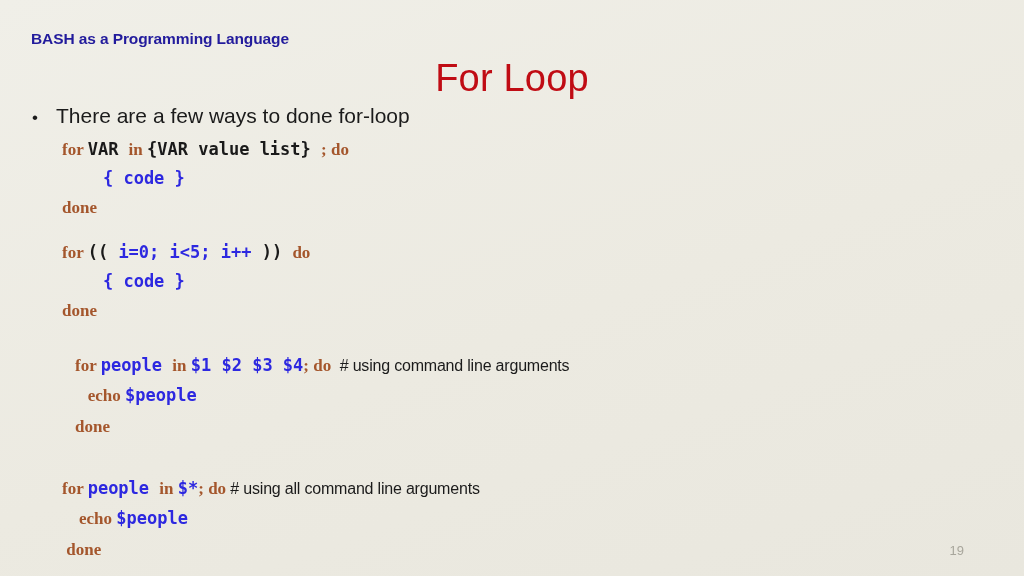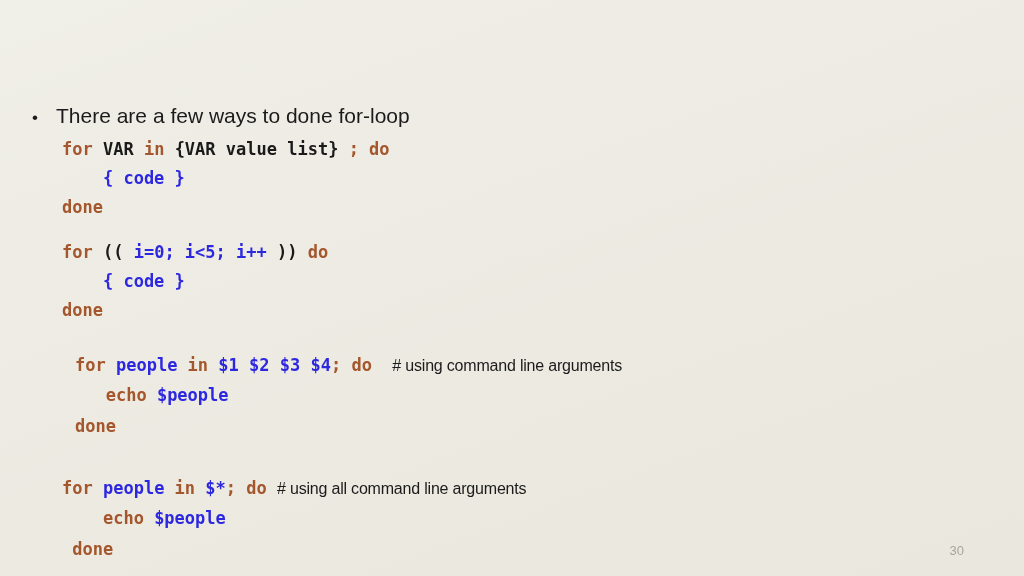--- a/index.html
+++ b/index.html
@@ -62,21 +62,21 @@
   }
   .code {
     position: absolute;
     font-family: "DejaVu Sans Mono", "Liberation Mono", monospace;
     font-size: 17px;
     font-weight: bold;
     white-space: pre;
     line-height: 1;
     letter-spacing: 0px;
   }
-  .kw   { color: #a4562c; }
+  .kw   { color: #a4562c; font-family: Liberation Serif, serif; }
   .lit  { color: #1a1a1a; text-align: right; }
   .var  { color: #2d28e0; }
   .comment {
     font-family: "Liberation Sans", sans-serif;
     font-weight: normal;
     font-size: 16px;
     color: #1b1b1b;
     letter-spacing: -0.2px;
   }
   .slide-number {
@@ -85,30 +85,32 @@
     bottom: 18px;
     font-size: 13px;
     color: #a8a69c;
   }
 </style>
 </head>
 <body>
 
 <div class="slide">
 
+  <div class="header-title">BASH as a Programming Language</div>
 
+  <div class="slide-title">For Loop</div>
 
   <div class="bullet-row">
     <span class="bullet-dot">•</span>
     <span class="bullet-text">There are a few ways to done for-loop</span>
   </div>
 
   <div class="code" id="block0" style="left:62px; top:141px;"><div style="position: absolute; left: 0px; top: 0px; white-space: pre;"><span class="kw">for </span><span class="lit">VAR </span><span class="kw">in </span><span class="lit">{VAR value list} </span><span class="kw">; do</span></div><div style="position: absolute; left: 0px; top: 29px; white-space: pre;"><span class="var">    { code }</span></div><div style="position: absolute; left: 0px; top: 58px; white-space: pre;"><span class="kw">done</span></div></div>
 
   <div class="code" id="block1" style="left:62px; top:244px;"><div style="position: absolute; left: 0px; top: 0px; white-space: pre;"><span class="kw">for </span><span class="lit">(( </span><span class="var">i=0; i&lt;5; i++ </span><span class="lit">)) </span><span class="kw">do</span></div><div style="position: absolute; left: 0px; top: 29px; white-space: pre;"><span class="var">    { code }</span></div><div style="position: absolute; left: 0px; top: 58px; white-space: pre;"><span class="kw">done</span></div></div>
 
   <div class="code" id="block2" style="left:75px; top:357px;"><div style="position: absolute; left: 0px; top: 0px; white-space: pre;"><span class="kw">for </span><span class="var">people </span><span class="kw">in </span><span class="var">$1 $2 $3 $4</span><span class="kw">; do  </span><span class="comment"># using command line arguments</span></div><div style="position: absolute; left: 0px; top: 30px; white-space: pre;"><span class="kw">   echo </span><span class="var">$people</span></div><div style="position: absolute; left: 0px; top: 61px; white-space: pre;"><span class="kw">done</span></div></div>
 
   <div class="code" id="block3" style="left:62px; top:480px;"><div style="position: absolute; left: 0px; top: 0px; white-space: pre;"><span class="kw">for </span><span class="var">people </span><span class="kw">in </span><span class="var">$*</span><span class="kw">; do </span><span class="comment"># using all command line arguments</span></div><div style="position: absolute; left: 0px; top: 30px; white-space: pre;"><span class="kw">    echo </span><span class="var">$people</span></div><div style="position: absolute; left: 0px; top: 61px; white-space: pre;"><span class="kw"> done</span></div></div>
 
-  <div class="slide-number">30</div>
+  <div class="slide-number">19</div>
 
 </div>
 
 </body></html>

